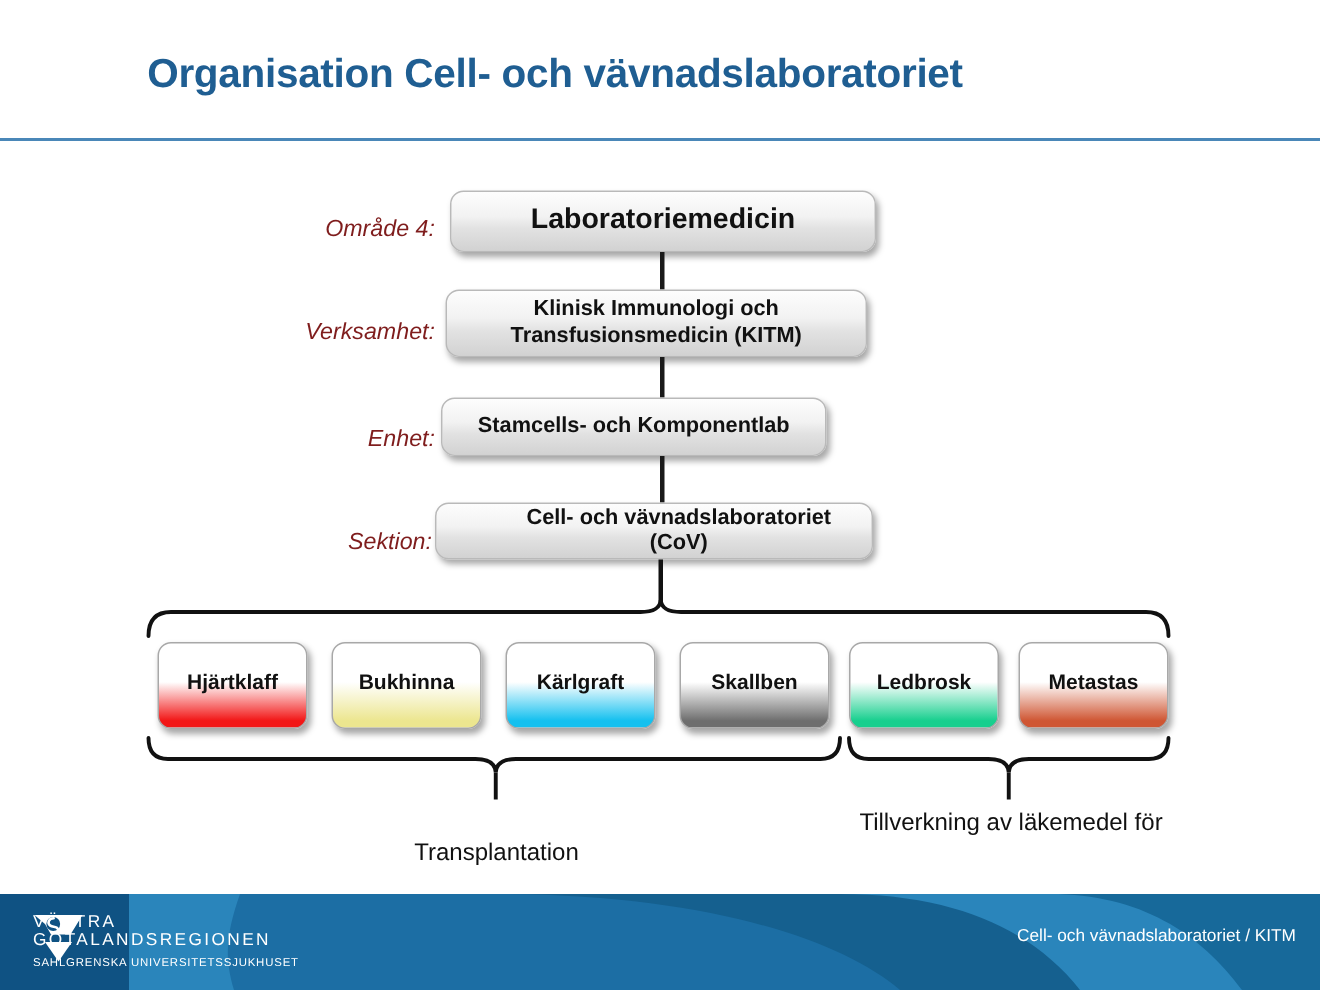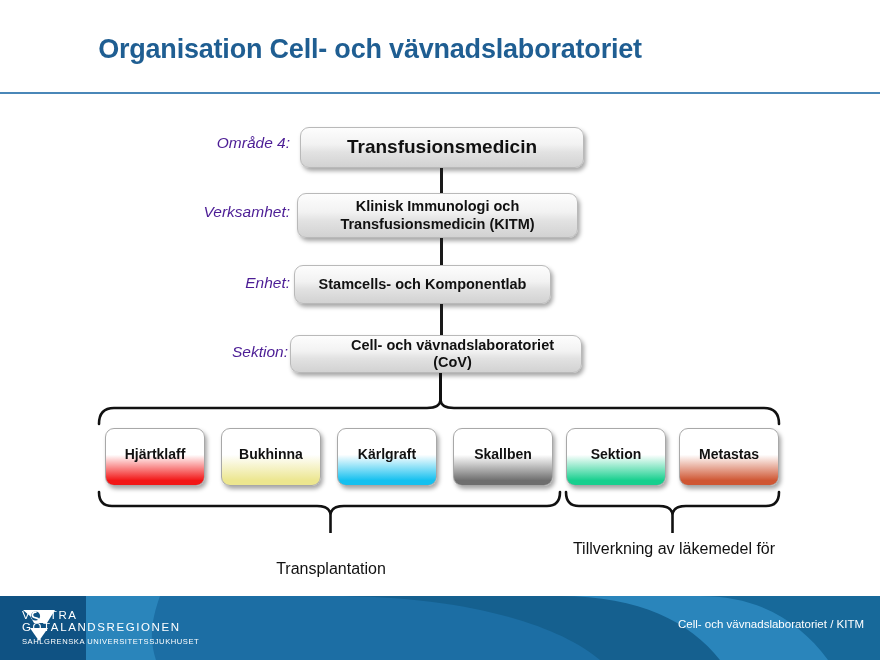--- a/index.html
+++ b/index.html
@@ -25,22 +25,23 @@
     position:absolute;left:0;top:92px;width:880px;height:2px;
     background:#4a87b8;
   }
 
   
   .row-label{
     position:absolute;
     text-align:right;
     font-style:italic;
     font-size:15.5px;
-    color:#4c1d95;
+    color:#7f1d1d;
     white-space:nowrap;
+    margin-top:10px;
   }
 
   
   .gbox{
     position:absolute;
     border:1px solid #b9b9b9;
     border-radius:9px;
     background:linear-gradient(to bottom,#fdfdfd 0%,#f2f2f2 42%,#e2e2e2 62%,#d2d2d2 100%);
     box-shadow:2px 3px 4px rgba(0,0,0,0.35);
     display:flex;align-items:center;justify-content:center;
@@ -114,21 +115,21 @@
 <div id="slide">
 
   <div id="title">Organisation Cell- och vävnadslaboratoriet</div>
   <div id="title-rule"></div>
 
   <div class="row-label" style="left:130px;top:134px;width:160px;">Område 4:</div>
   <div class="row-label" style="left:130px;top:274px;width:160px;">Enhet:</div>
   <div class="row-label" style="left:120px;top:203px;width:170px;">Verksamhet:</div>
   <div class="row-label" style="left:130px;top:343px;width:158px;">Sektion:</div>
 
-  <div class="gbox" style="left:300px;top:127px;width:284px;height:41px;font-size:19px;">Transfusionsmedicin</div>
+  <div class="gbox" style="left:300px;top:127px;width:284px;height:41px;font-size:19px;">Laboratoriemedicin</div>
   <div class="vline" style="left:440px;top:168px;height:25px;"></div>
 
   <div class="gbox" style="left:297px;top:193px;width:281px;height:45px;font-size:14.5px;white-space:pre-line;">Klinisk Immunologi och
 Transfusionsmedicin (KITM)</div>
   <div class="vline" style="left:440px;top:238px;height:27px;"></div>
 
   <div class="gbox" style="left:294px;top:265px;width:257px;height:39px;font-size:14.5px;">Stamcells- och Komponentlab</div>
   <div class="vline" style="left:440px;top:304px;height:31px;"></div>
 
   <div class="gbox" style="left:290px;top:335px;width:292px;height:38px;font-size:14.5px;padding-left:41px;">Cell- och vävnadslaboratoriet (CoV)</div>
@@ -152,21 +153,21 @@
   <div class="cbox" style="left: 221px; top: 428px; background: linear-gradient(rgb(255, 255, 255) 0%, rgb(255, 255, 255) 46%, rgb(236, 230, 143) 92%, rgb(236, 230, 143) 100%);">
     <span class="lbl">Bukhinna</span>
   </div>
   <div class="cbox" style="left: 337px; top: 428px; background: linear-gradient(rgb(255, 255, 255) 0%, rgb(255, 255, 255) 46%, rgb(20, 192, 239) 92%, rgb(20, 192, 239) 100%);">
     <span class="lbl">Kärlgraft</span>
   </div>
   <div class="cbox" style="left: 453px; top: 428px; background: linear-gradient(rgb(255, 255, 255) 0%, rgb(255, 255, 255) 46%, rgb(110, 110, 110) 92%, rgb(110, 110, 110) 100%); padding-left: 13px;">
     <span class="lbl">Skallben</span>
   </div>
   <div class="cbox" style="left: 566px; top: 428px; background: linear-gradient(rgb(255, 255, 255) 0%, rgb(255, 255, 255) 46%, rgb(23, 207, 142) 92%, rgb(23, 207, 142) 100%);">
-    <span class="lbl">Sektion</span>
+    <span class="lbl">Ledbrosk</span>
   </div>
   <div class="cbox" style="left: 679px; top: 428px; background: linear-gradient(rgb(255, 255, 255) 0%, rgb(255, 255, 255) 46%, rgb(207, 86, 51) 92%, rgb(207, 86, 51) 100%);">
     <span class="lbl">Metastas</span>
   </div>
 
   <div class="caption" style="left:215px;top:538px;width:232px;margin-top:20px;">Transplantation</div>
   <div class="caption" style="left:543px;top:538px;width:262px;">
     <div>Tillverkning av läkemedel för</div>
   </div>
 

